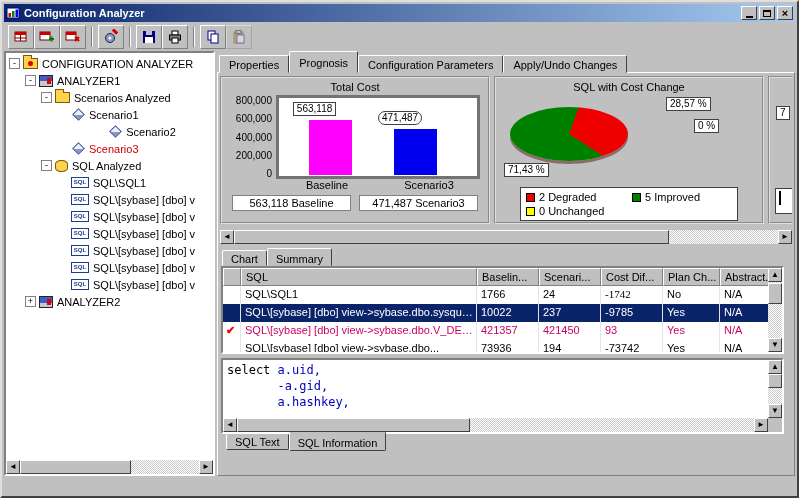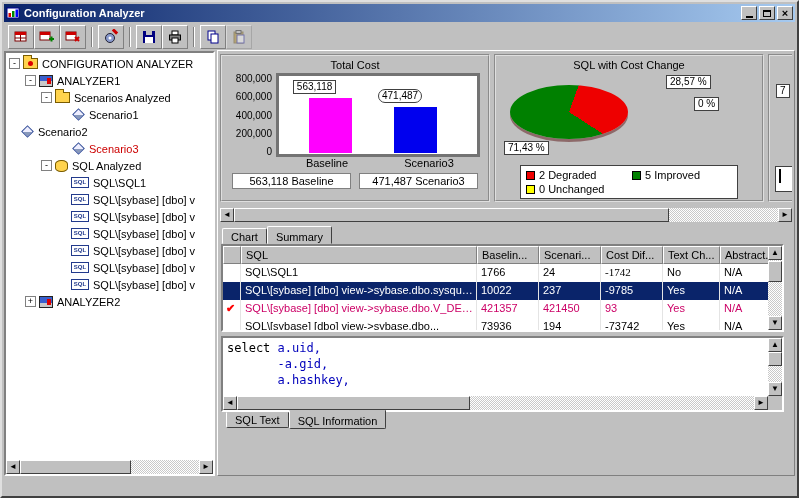--- a/index.html
+++ b/index.html
@@ -230,21 +230,21 @@
           <div class="tree-row" style="padding-left: 35px;">
             <span class="expander">-</span>
             <span class="ticon ti-scenario-folder"></span>
             <span class="tlabel">Scenarios Analyzed</span>
           </div>
           <div class="tree-row" style="padding-left: 51px;">
             <span class="exp-spacer"></span>
             <span class="ticon ti-scenario"></span>
             <span class="tlabel">Scenario1</span>
           </div>
-          <div class="tree-row" style="">
+          <div class="tree-row" style="padding-left: 51px; justify-content: center;">
             <span class="exp-spacer"></span>
             <span class="ticon ti-scenario"></span>
             <span class="tlabel">Scenario2</span>
           </div>
           <div class="tree-row sel" style="padding-left: 51px;">
             <span class="exp-spacer"></span>
             <span class="ticon ti-scenario"></span>
             <span class="tlabel">Scenario3</span>
           </div>
           <div class="tree-row" style="padding-left: 35px;">
@@ -296,20 +296,26 @@
       <div class="sb-h tree-hscroll">
         <span class="sb-btn">◄</span>
         <span class="sb-track">
             <span class="sb-thumb" style="left:0;width:62%"></span>
           </span>
         <span class="sb-btn">►</span>
       </div>
     </div>
 
     <div class="right-panel">
+      <div class="tabs-row">
+        <span class="tab">Properties</span>
+        <span class="tab active">Prognosis</span>
+        <span class="tab">Configuration Parameters</span>
+        <span class="tab">Apply/Undo Changes</span>
+      </div>
 
       <div class="panel-body">
 
         <div class="charts-viewport">
           <div class="gbox chart-bar">
             <h3>Total Cost</h3>
             <div class="plot-row">
               <div class="yaxis">
                 <span>800,000</span>
                 <span>600,000</span>
@@ -377,21 +383,21 @@
           <span class="tab active">Summary</span>
         </div>
 
         <div class="table-wrap">
           <div class="thead" id="thead">
               <span class="th" style="width: 18px;"></span>
               <span class="th" style="width: 236px;">SQL</span>
               <span class="th" style="width: 62px;">Baselin...</span>
               <span class="th" style="width: 62px;">Scenari...</span>
               <span class="th" style="width: 62px;">Cost Dif...</span>
-              <span class="th" style="width: 57px;">Text Ch...</span>
+              <span class="th" style="width: 57px;">Plan Ch...</span>
               <span class="th" style="flex: 1 1 0%;">Abstract...</span>
             </div>
           <div id="tbody">
               <div class="tr normal">
                 <span class="td flag" style="width: 18px;"></span>
                 <span class="td sqlcol" style="width: 236px;">SQL\SQL1</span>
                 <span class="td" style="width: 62px;">1766</span>
                 <span class="td" style="width: 62px;">24</span>
                 <span class="td" style="width: 62px; font-family: Liberation Serif, serif;">-1742</span>
                 <span class="td" style="width: 57px;">No</span>

